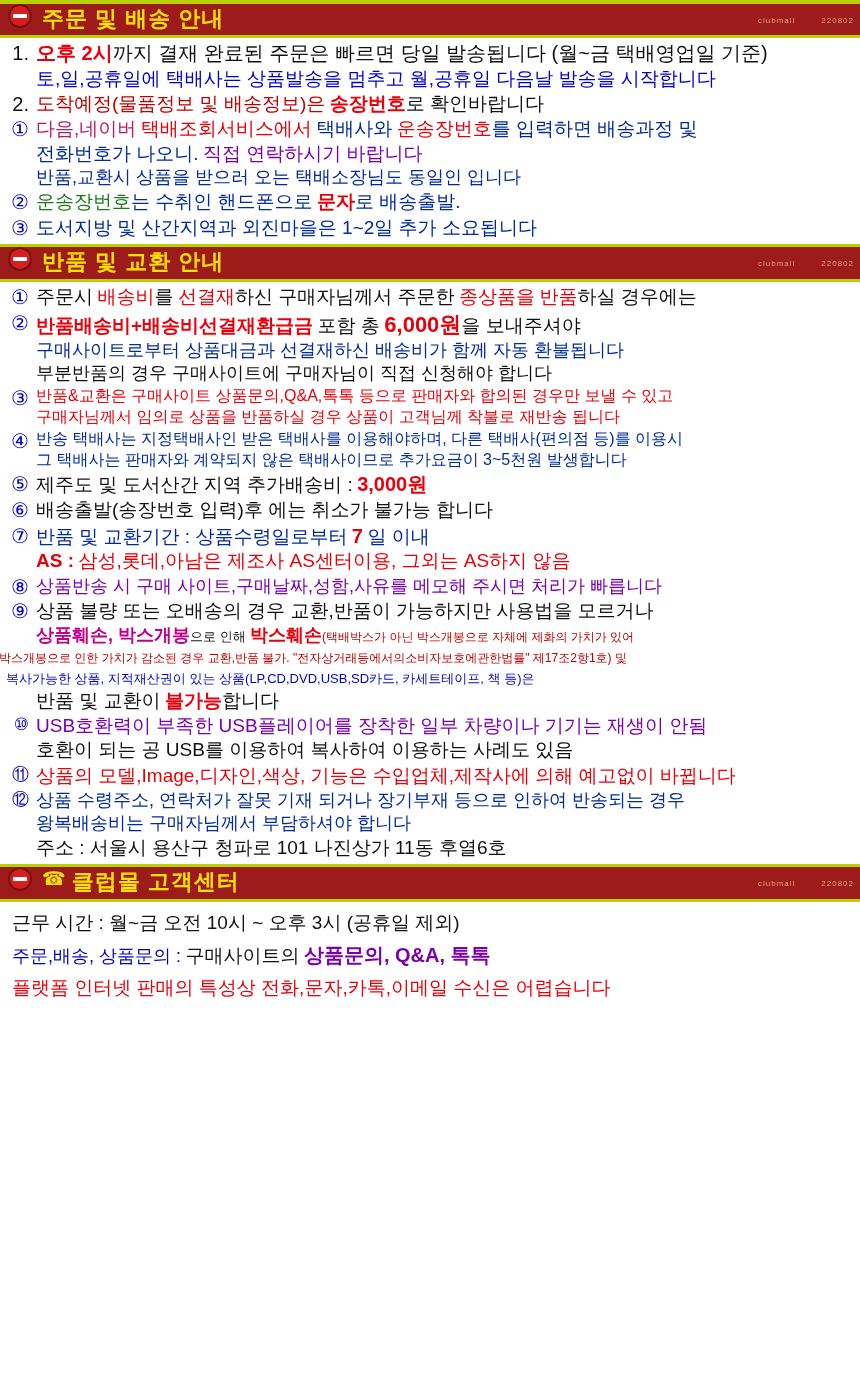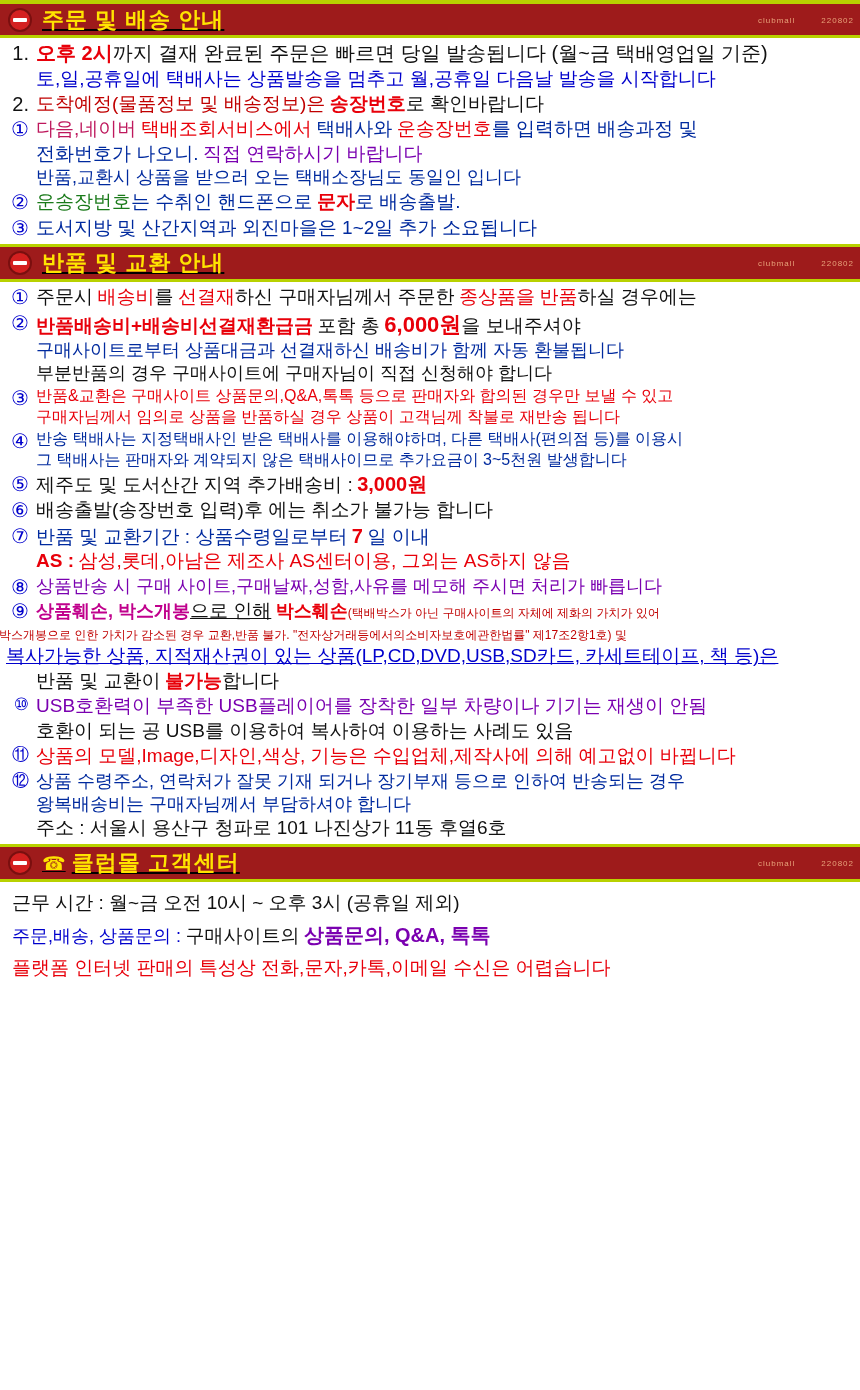--- a/index.html
+++ b/index.html
@@ -18,24 +18,22 @@
     background: #ffffff;
   }
 
   
   .sec-head {
     background: #9e1b1b;
     border-top: 3px solid #b8d100;
     border-bottom: 3px solid #b8d100;
     height: 38px;
     display: flex;
-    align-items: center;
     padding: 0 8px;
     position: relative;
-    text-decoration: underline;
   }
   .sec-head.first { border-top: 4px solid #b8d100; }
   .stop-icon {
     width: 24px; height: 24px;
     border-radius: 50%;
     background: #d42020;
     border: 2px solid #7a0f0f;
     display: flex; align-items: center; justify-content: center;
     margin-right: 10px;
     flex: 0 0 auto;
@@ -100,21 +98,21 @@
   .blue { color: #0000cc; }
   .navy { color: #002a9e; }
   .teal { color: #be185d; }
   .purple { color: #7a00b0; }
   .magenta { color: #c0008c; }
   .green { color: #1a7a1a; }
 
   .f20 { font-size: 20px; }
   .f19 { font-size: 19px; }
   .f18 { font-size: 18px; }
-  .f17 { font-size: 19px; text-decoration: underline; }
+  .f17 { font-size: 13px; }
   .f16 { font-size: 16px; }
   .f12 { font-size: 12px; }
   .f22 { font-size: 22px; }
   .b { font-weight: bold; }
 
   .line { margin-bottom: 2px; }
 
   .wide-line { padding-left: 6px; }
 </style>
 </head>
@@ -304,22 +302,25 @@
         <span class="l line">
           <span class="purple f18">상품반송 시  구매 사이트,구매날짜,성함,사유를 메모해 주시면 처리가 빠릅니다</span>
         </span>
       </span>
     </div>
 
     <div class="row">
       <span class="num blue">⑨</span>
       <span class="txt">
         <span class="l line">
+          <span class="k f19">상품 불량  또는  오배송의  경우  교환,반품이  가능하지만    사용법을 모르거나</span>
+        </span>
+        <span class="l line">
           <span class="magenta f18 b">상품훼손, 박스개봉</span><span class="k f17">으로 인해</span>
-          <span class="red f18 b">박스훼손</span><span class="dred f12">(택배박스가 아닌  구매사이트의 자체에 제화의 가치가 있어</span>
+          <span class="red f18 b">박스훼손</span><span class="dred f12">(택배박스가 아닌  박스개봉으로 자체에 제화의 가치가 있어</span>
         </span>
         <span class="l line" style="margin-left:-37px;">
           <span class="dred f12">박스개봉으로 인한  가치가 감소된 경우  교환,반품 불가.  "전자상거래등에서의소비자보호에관한법률" 제17조2항1호) 및</span>
         </span>
         <span class="l line" style="margin-left:-30px;">
           <span class="blue f17">복사가능한 상품,  지적재산권이 있는  상품(LP,CD,DVD,USB,SD카드, 카세트테이프, 책 등)은</span>
         </span>
         <span class="l line">
           <span class="k f19">반품 및 교환이</span>
           <span class="red f19 b">불가능</span><span class="k f19">합니다</span>

